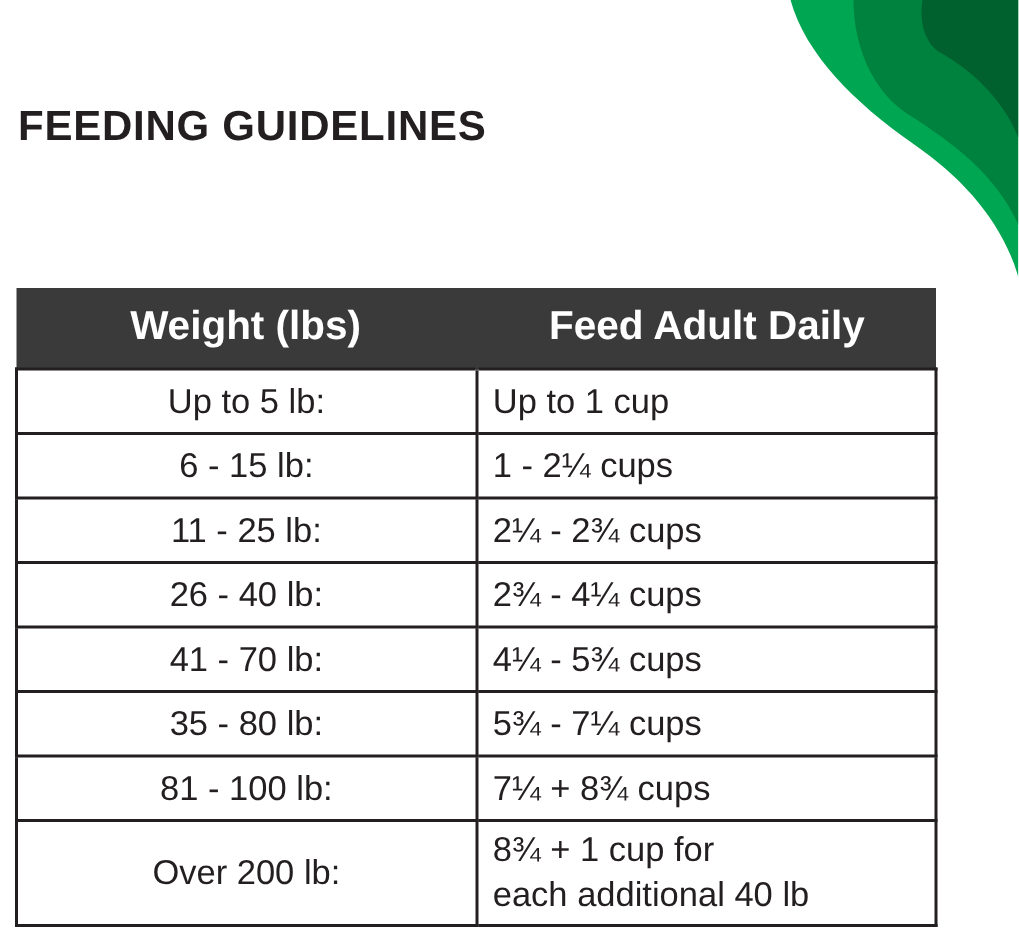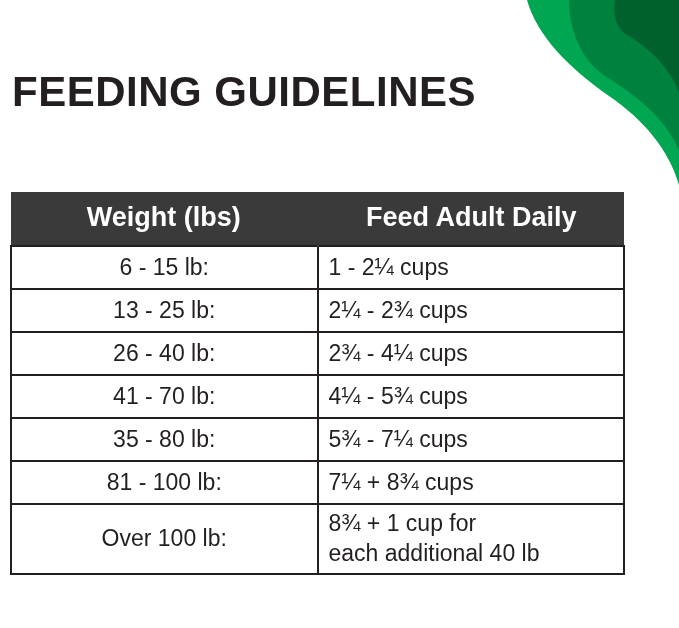--- a/index.html
+++ b/index.html
@@ -27,21 +27,21 @@
     top: 0;
     right: 0;
     width: 260px;
     height: 210px;
     pointer-events: none;
   }
   .title {
     position: absolute;
     left: 12px;
     top: 68px;
-    font-size: 42px;
+    font-size: 28px;
     font-weight: bold;
     letter-spacing: 0.5px;
     color: #231f20;
     font-family: "Liberation Sans", sans-serif;
     white-space: nowrap;
   }
   .table-wrap {
     position: absolute;
     left: 10px;
     top: 192px;
@@ -113,45 +113,49 @@
   <div class="table-wrap">
     <table class="guidelines">
       <thead>
         <tr>
           <th class="col-left">Weight (lbs)</th>
           <th>Feed Adult Daily</th>
         </tr>
       </thead>
       <tbody>
         <tr>
+          <td class="cell-weight">Up to 5 lb:</td>
+          <td class="cell-feed">Up to 1 cup</td>
+        </tr>
+        <tr>
           <td class="cell-weight">6 - 15 lb:</td>
           <td class="cell-feed">1 - 2¼ cups</td>
         </tr>
         <tr>
-          <td class="cell-weight">13 - 25 lb:</td>
+          <td class="cell-weight">11 - 25 lb:</td>
           <td class="cell-feed">2¼ - 2¾ cups</td>
         </tr>
         <tr>
           <td class="cell-weight">26 - 40 lb:</td>
           <td class="cell-feed">2¾ - 4¼ cups</td>
         </tr>
         <tr>
           <td class="cell-weight">41 - 70 lb:</td>
           <td class="cell-feed">4¼ - 5¾ cups</td>
         </tr>
         <tr>
           <td class="cell-weight">35 - 80 lb:</td>
           <td class="cell-feed">5¾ - 7¼ cups</td>
         </tr>
         <tr>
           <td class="cell-weight">81 - 100 lb:</td>
           <td class="cell-feed">7¼ + 8¾ cups</td>
         </tr>
         <tr>
-          <td class="cell-weight">Over 100 lb:</td>
+          <td class="cell-weight">Over 200 lb:</td>
           <td class="cell-feed two-line">
             <div>8¾ + 1 cup for</div>
             <div>each additional 40 lb</div>
           </td>
         </tr>
       </tbody>
     </table>
   </div>
 
 </div>

